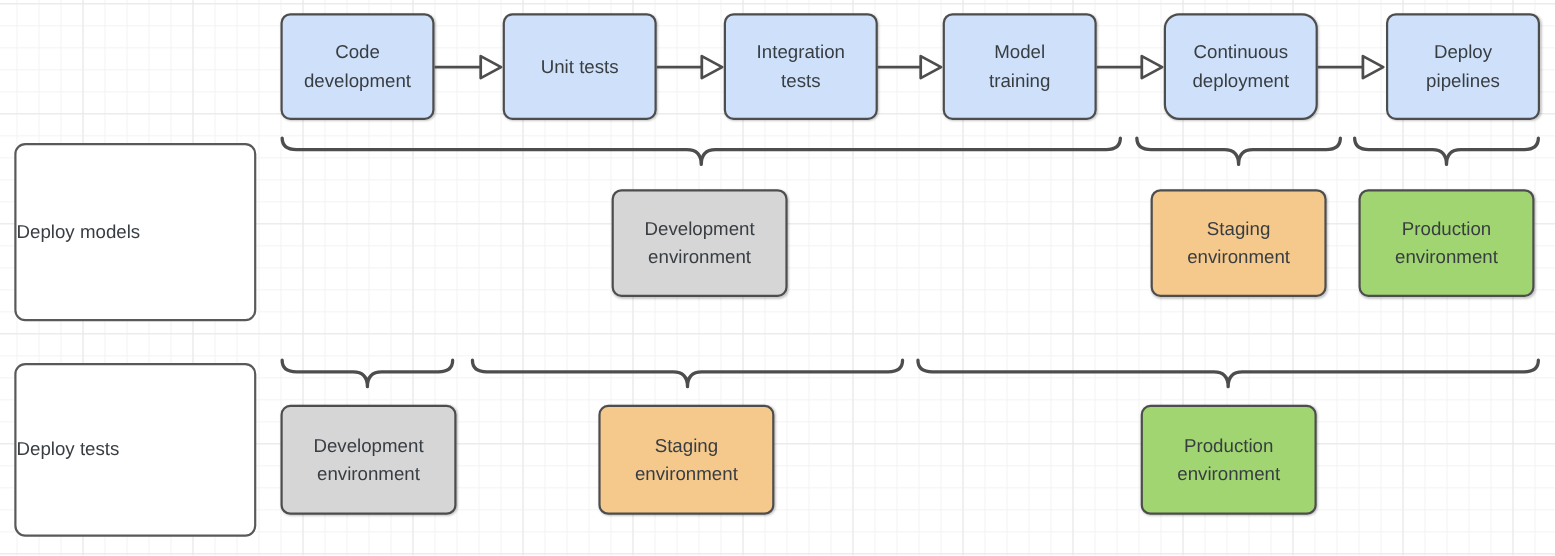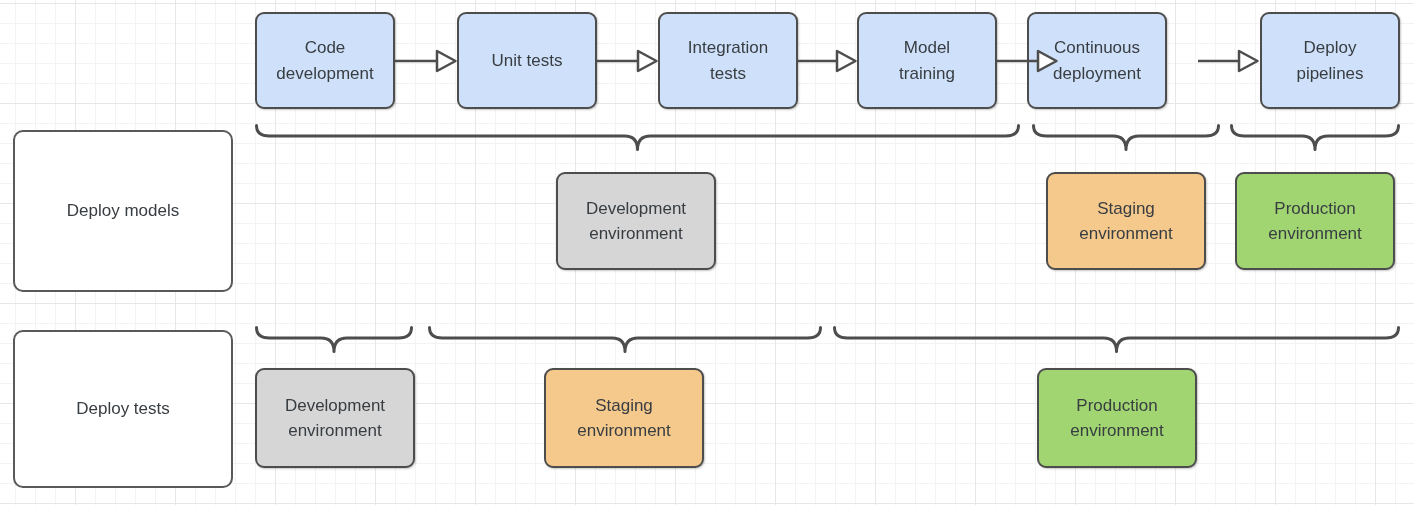--- a/index.html
+++ b/index.html
@@ -28,21 +28,21 @@
     color:#383d42;
     white-space:pre-line;
     box-shadow:1px 1px 2px rgba(0,0,0,0.22);
   }
   .step{top:12px;width:140px;height:97px;}
   .env1{top:172px;width:160px;height:98px;}
   .env2{top:368px;width:160px;height:100px;}
   .rowbox{
     position:absolute;left:13px;width:220px;
     box-sizing:border-box;
-    display:flex;align-items:center;justify-content:center;
+    display:flex;align-items:center;justify-content:flex-start;
     text-align:center;
     background:#ffffff;
     border:2px solid #595959;
     border-radius:10px;
     font-size:17px;color:#383d42;
   }
   .flow-arrow,.brace{position:absolute;overflow:visible;}
   .lbl{display:inline-block;}
 </style>
 </head>
@@ -58,21 +58,21 @@
     <span class="lbl">Unit tests</span>
   </div>
   <div class="node step" style="left: 857px; background: rgb(207, 225, 250);">
     <span class="lbl">Model
 training</span>
   </div>
   <div class="node step" style="left: 658px; background: rgb(207, 225, 250);">
     <span class="lbl">Integration
 tests</span>
   </div>
-  <div class="node step" style="left: 1027px; background: rgb(207, 225, 250);">
+  <div class="node step" style="left: 1058px; background: rgb(207, 225, 250); border-radius: 14px;">
     <span class="lbl">Continuous
 deployment</span>
   </div>
   <div class="node step" style="left: 1260px; background: rgb(207, 225, 250);">
     <span class="lbl">Deploy
 pipelines</span>
   </div>
 
   <svg class="flow-arrow" style="left:395px;top:48px" width="62" height="26">
       <line x1="0" y1="13" x2="42" y2="13" stroke="#4d4d4d" stroke-width="2.5"></line>

